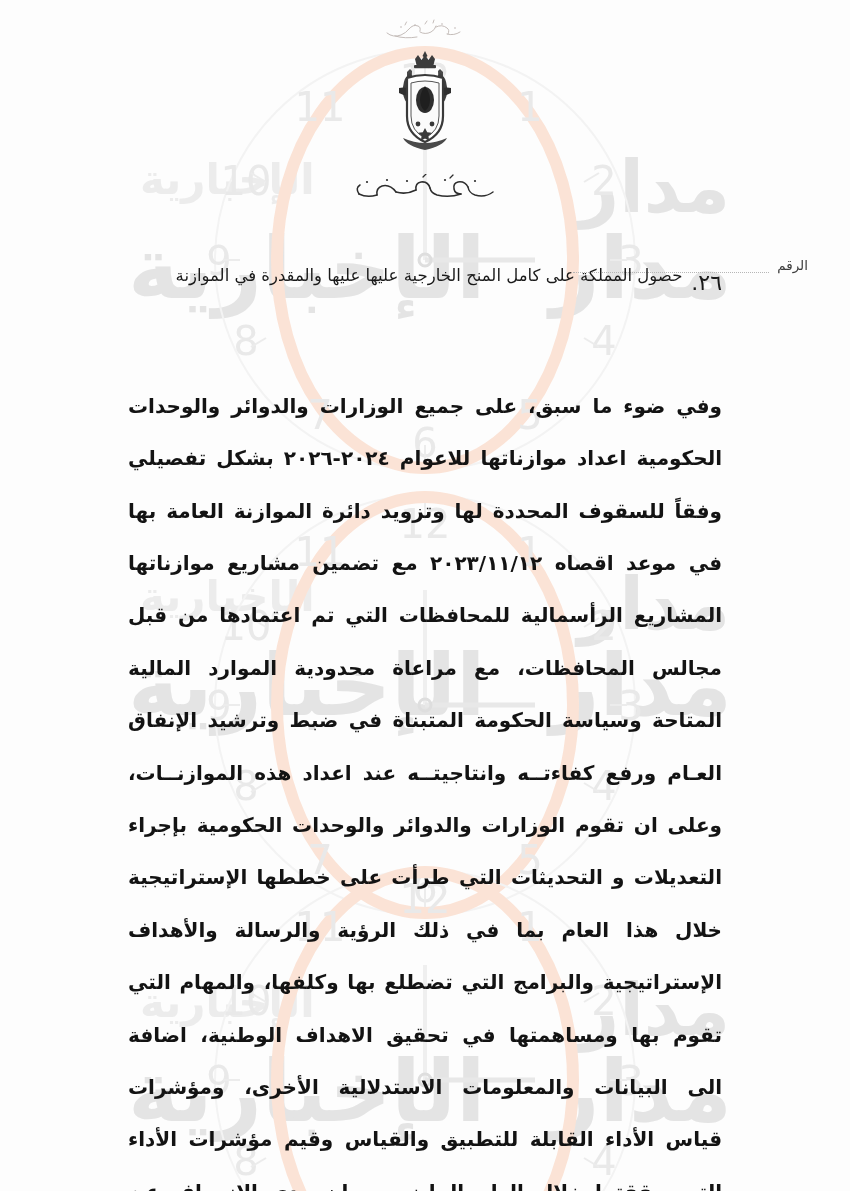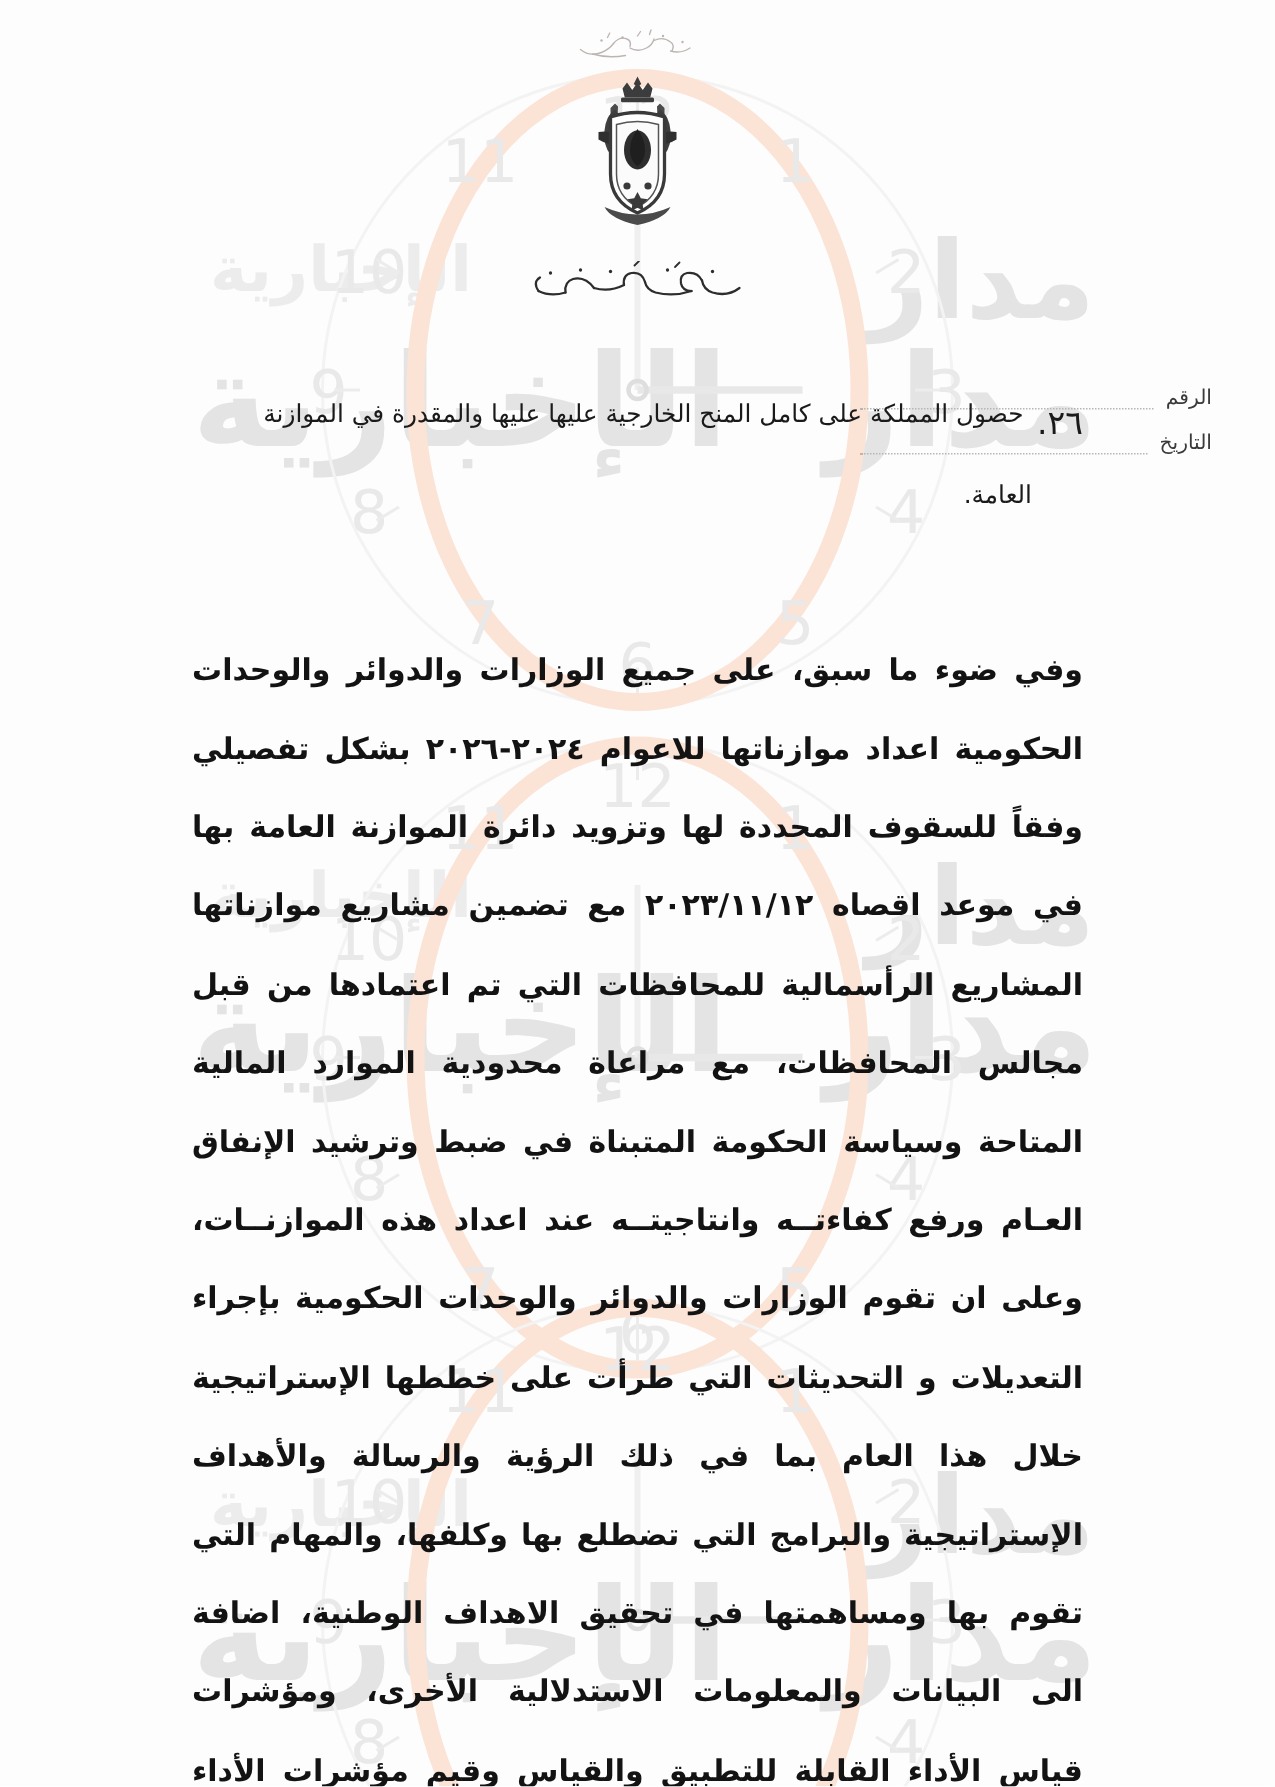--- a/index.html
+++ b/index.html
@@ -363,31 +363,26 @@
         <path d="M78 3 l3 -3"></path>
       </g>
     </svg>
   </div>
 
   <div class="form-fields">
     <div class="field-row">
       <span class="field-label">الرقم</span>
       <span class="field-line"></span>
     </div>
-    <div class="field-row">
-      <span class="field-label">التاريخ</span>
-      <span class="field-line"></span>
-    </div>
   </div>
 
   <div class="content">
 
     <div class="numbered-item">
       <span class="item-number">٢٦.</span>
       <span class="item-text">حصول المملكة على كامل المنح الخارجية عليها عليها والمقدرة في الموازنة</span>
     </div>
-    <div class="item-tail">العامة.</div>
 
     <div class="body-paragraph">وفي ضوء ما سبق، على جميع الوزارات والدوائر والوحدات الحكومية اعداد موازناتها للاعوام ٢٠٢٤-٢٠٢٦ بشكل تفصيلي وفقاً للسقوف المحددة لها وتزويد دائرة الموازنة العامة بها في موعد اقصاه ٢٠٢٣/١١/١٢ مع تضمين مشاريع موازناتها المشاريع الرأسمالية للمحافظات التي تم اعتمادها من قبل مجالس المحافظات، مع مراعاة محدودية الموارد المالية المتاحة وسياسة الحكومة المتبناة في ضبط وترشيد الإنفاق العـام ورفع كفاءتــه وانتاجيتــه عند اعداد هذه الموازنــات، وعلى ان تقوم الوزارات والدوائر والوحدات الحكومية بإجراء التعديلات و التحديثات التي طرأت على خططها الإستراتيجية خلال هذا العام بما في ذلك الرؤية والرسالة والأهداف الإستراتيجية والبرامج التي تضطلع بها وكلفها، والمهام التي تقوم بها ومساهمتها في تحقيق الاهداف الوطنية، اضافة الى البيانات والمعلومات الاستدلالية الأخرى، ومؤشرات قياس الأداء القابلة للتطبيق والقياس وقيم مؤشرات الأداء التي حققتها خلال العام الماضي وبيان مدى الانحراف عن قيم المؤشرات المستهدفة وكذلك</div>
   </div>
 
 
 </div>
 
 </body></html>

